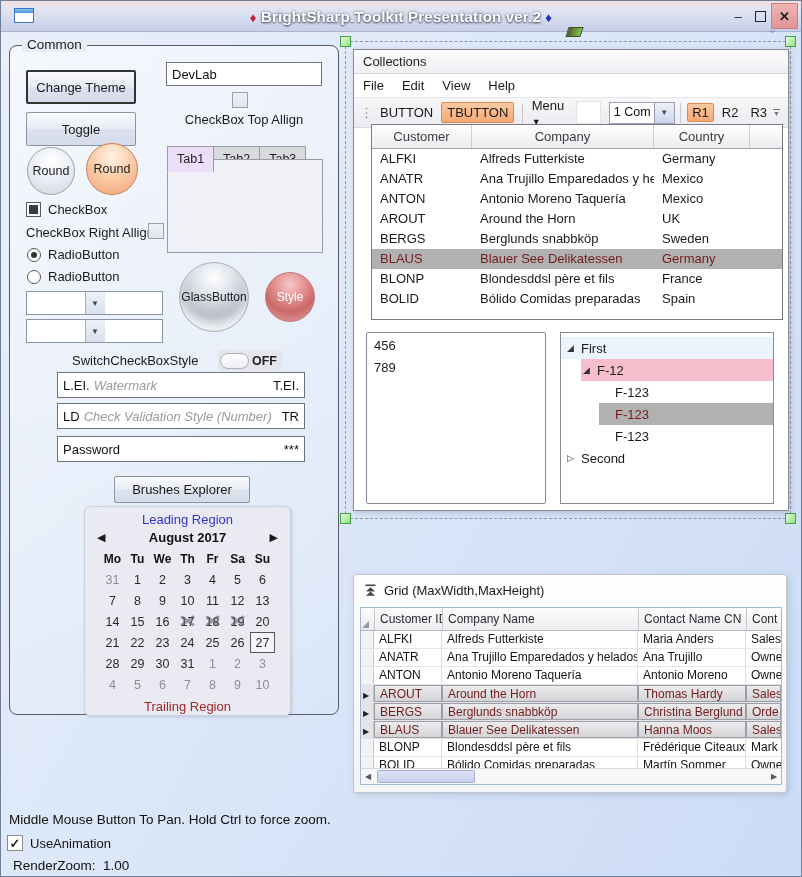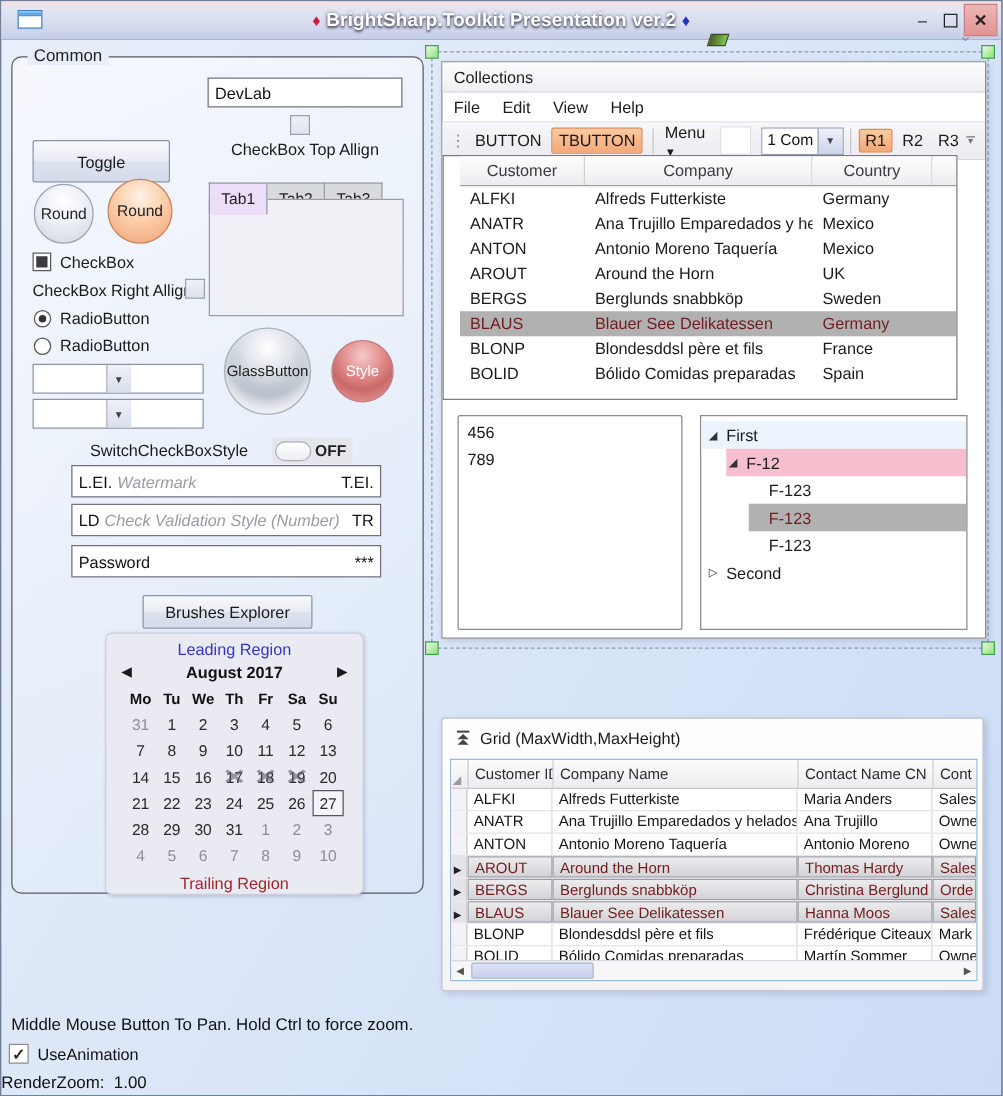--- a/index.html
+++ b/index.html
@@ -80,21 +80,21 @@
   .tb-input{width:56px;height:21px;background:#fff;border:1px solid #e2e2e8;margin:0 8px;}
   .tb-combo{display:flex;height:22px;border:1px solid #97a0b6;box-sizing:border-box;}
   .tb-combo .txt{width:40px;background:#fff;font-size:12.5px;color:#111;padding:2px 0 0 4px;overflow:hidden;white-space:nowrap;}
   .tb-combo .arrbtn{width:19px;border-left:1px solid #97a0b6;background:linear-gradient(#eef1f8,#ccd4ea);display:flex;align-items:center;justify-content:center;font-size:8px;color:#445;}
   .tb-radio{font-size:13px;color:#1a1a1a;padding:1px 4px;margin:0 2px;}
   .tb-radio.on{background:linear-gradient(#fbc99f,#f5a877);border:1px solid #dd8a52;border-radius:2px;}
   .tb-overflow{margin-left:auto;margin-right:4px;color:#777;display:flex;flex-direction:column;align-items:center;}
   .tb-overflow .bar{width:7px;border-top:1.6px solid #777;margin-bottom:1px;}
   .tb-overflow .tri{font-size:7px;line-height:5px;}
   
-  .listview{position:absolute;left:0;top:74px;width:412px;height:196px;border:1px solid #7a7a84;box-sizing:border-box;background:#fff;overflow:hidden;padding-left:13px;}
+  .listview{position:absolute;left:17px;top:74px;width:412px;height:196px;border:1px solid #7a7a84;box-sizing:border-box;background:#fff;overflow:hidden;}
   .lv-header{display:flex;height:23px;border-bottom:1px solid #a0a0aa;}
   .lv-hcell{display:flex;align-items:center;justify-content:center;font-size:13px;color:#3a3a44;background:linear-gradient(#fefefe,#ececee);border-right:1px solid #cfcfd6;box-sizing:border-box;}
   .lv-hfill{flex:1;background:linear-gradient(#fefefe,#ececee);}
   .lv-row{display:flex;height:20px;line-height:20px;font-size:13px;color:#1a1a1a;}
   .lv-row.sel{background:#b1b1b1;color:#721c1c;}
   .lv-c1{width:100px;padding-left:8px;box-sizing:border-box;}
   .lv-c2{width:182px;padding-left:8px;box-sizing:border-box;overflow:hidden;white-space:nowrap;}
   .lv-c3{flex:1;padding-left:8px;overflow:hidden;white-space:nowrap;}
   
   .listbox{position:absolute;left:12px;top:282px;width:180px;height:172px;border:1px solid #8a8a92;border-radius:2px;box-sizing:border-box;background:#fff;padding-top:2px;}
@@ -124,21 +124,21 @@
   .dg-row.sel .dg-rowhdr{background:#e4e4e8;}
   .dg-row.sel .dg-rowhdr::after{content:"▶";position:absolute;left:2px;top:3px;font-size:8px;color:#222;}
   .dg-scroll{position:absolute;left:0;right:0;bottom:0;height:15px;background:#f7f7f9;border-top:1px solid #d8d8de;display:flex;align-items:center;}
   .dgs-arrow{width:14px;text-align:center;font-size:8px;color:#555;}
   .dgs-thumb{width:96px;height:11px;background:linear-gradient(#dde3f4,#c7d0ec);border:1px solid #a6b0ce;border-radius:2px;margin-left:2px;}
   .dgs-fill{flex:1;}
   
   .footer-hint{position:absolute;left:8px;top:811px;font-size:13.5px;color:#111;}
   .footer-anim{position:absolute;left:6px;top:834px;display:flex;align-items:center;font-size:13px;color:#111;}
   .fa-box{width:16px;height:16px;border:1px solid #8a8a92;background:#fff;box-sizing:border-box;display:flex;align-items:center;justify-content:center;font-size:13px;font-weight:bold;color:#2a2a2a;margin-right:7px;}
-  .footer-zoom{position:absolute;left:0;top:857px;font-size:13.5px;color:#111;}
+  .footer-zoom{position:absolute;left:12px;top:857px;font-size:13.5px;color:#111;}
 </style>
 </head>
 <body>
 
 <div class="screen">
 
   <div class="titlebar">
     <div class="tb-icon"></div>
     <div class="tb-title"><span class="dia-red">♦</span> <span>BrightSharp.Toolkit Presentation ver.2</span> <span class="dia-blue">♦</span></div>
     <div class="tb-ctrls">
@@ -146,20 +146,21 @@
       <div class="tb-btn max">
           <span></span>
         </div>
       <div class="tb-btn close">✕</div>
     </div>
   </div>
 
   <div class="groupbox">
     <div class="legend">Common</div>
 
+    <div class="btn btn-dark" style="left:16px;top:24px;width:110px;height:34px;">Change Theme</div>
     <div class="btn" style="left:16px;top:66px;width:110px;height:34px;">Toggle</div>
     <div class="roundbtn gray" style="left:17px;top:101px;width:48px;height:48px;">Round</div>
     <div class="roundbtn orange" style="left:76px;top:97px;width:52px;height:52px;">Round</div>
 
     <div class="cb-box" style="left:16px;top:156px;">
         <span class="cb-fill"></span>
       </div>
     <div class="lbl" style="left:38px;top:156px;">CheckBox</div>
 
     <div class="lbl" style="left:16px;top:179px;">CheckBox Right Allign</div>

